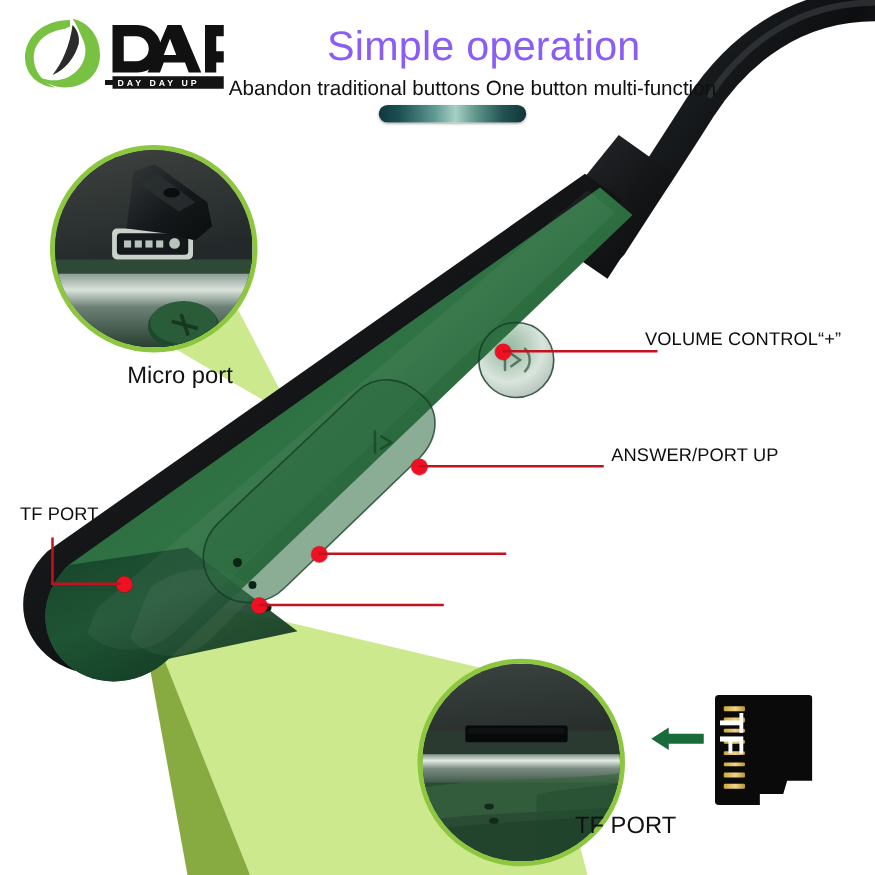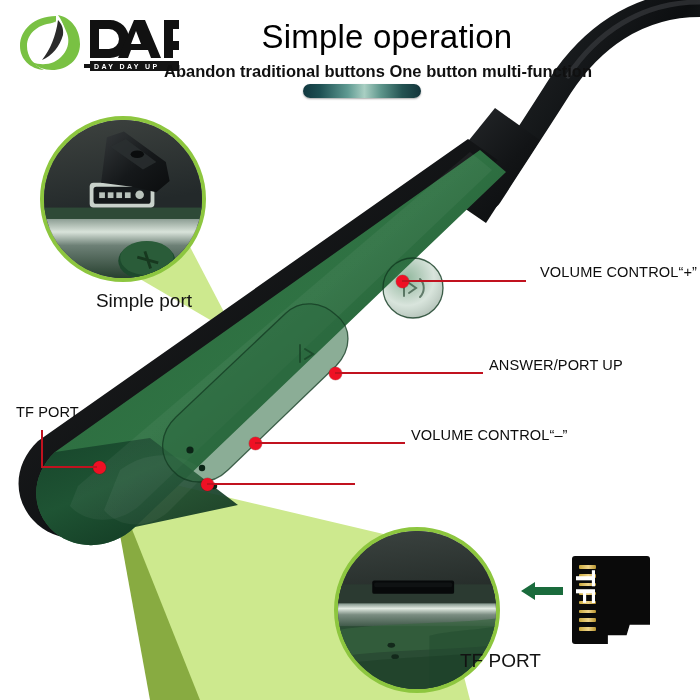--- a/index.html
+++ b/index.html
@@ -19,30 +19,30 @@
 
   
   #logo{ left:14px; top:12px; width:165px; height:62px; }
   #logo svg{display:block;}
 
   #title{
     left:0; top:18px; width:700px;
     text-align:center;
     font-size:33px;
     letter-spacing:.2px;
-    color:#000000;
+    color:#8b5cf6;
     font-weight:400;
   }
   #title .t{ display:inline-block; padding-left:74px;}
   #subtitle{
     left:0; top:62px; width:700px;
     text-align:center;
     font-size:16.5px;
     color:#101010;
-    font-weight:700;
+    font-weight:400;
   }
   #subtitle .s{display:inline-block;padding-left:56px;}
 
   
   #earbud-pill{
     left:303px; top:84px; width:118px; height:14px;
     border-radius:9px;
     background:linear-gradient(90deg,#11373f 0%,#1c4f52 14%,#5f9a92 38%,#a9cfc3 52%,#5d958b 66%,#235352 84%,#12343a 100%);
     box-shadow:0 1px 2px rgba(0,0,0,.35);
   }
@@ -244,21 +244,21 @@
 
       <path d="M60,66 L66,18 L84,12 L128,44 L132,64 L118,76 L92,70 Z" fill="url(#mpFlap)"></path>
       <path d="M70,28 L86,20 L118,44 L104,52 Z" fill="#2b2f31" opacity=".8"></path>
       <ellipse cx="98" cy="36" rx="7" ry="4" fill="#0a0c0d"></ellipse>
 
       <ellipse cx="108" cy="148" rx="30" ry="20" fill="#1d4a2d"></ellipse>
       <ellipse cx="108" cy="145" rx="28" ry="18" fill="#2a5c39"></ellipse>
       <path d="M98,144 L120,150 M106,138 L112,156" stroke="#17381f" stroke-width="3"></path>
     </svg>
   </div>
-  <div class="abs txt lbl-big" style="left:64px;top:290px;width:160px;text-align:center;">Simple port</div>
+  <div class="abs txt lbl-big" style="left:64px;top:290px;width:160px;text-align:center;">Micro port</div>
 
   <div class="abs inset" id="inset-tf" style="left:334px;top:527px;width:166px;height:166px;">
     <svg class="ph" viewBox="0 0 166 166">
       <defs>
         <linearGradient id="tpTop" x1="0" y1="0" x2="0.2" y2="1">
           <stop offset="0%" stop-color="#3b4340"></stop>
             <stop offset="100%" stop-color="#232a27"></stop>
         </linearGradient>
         <linearGradient id="tpBar" x1="0" y1="0" x2="0" y2="1">
           <stop offset="0%" stop-color="#7e9187"></stop>
@@ -302,29 +302,28 @@
       </div>
     <div class="tf">TF</div>
   </div>
 
   <svg class="abs" id="tf-arrow" viewBox="0 0 46 26">
     <path d="M2,13 L16,4 L16,9 L44,9 L44,17 L16,17 L16,22 Z" fill="#1a6b3c"></path>
   </svg>
 
   <div class="abs dot" style="left:396px;top:275px;"></div>
   <div class="abs lead-line" style="left:402px;top:280px;width:124px;"></div>
-  <div class="abs txt callout" style="left:540px;top:264px;">VOLUME CONTROL“+”</div>
+  <div class="abs txt callout" style="left:516px;top:264px;">VOLUME CONTROL“+”</div>
 
   <div class="abs dot" style="left:329px;top:367px;"></div>
   <div class="abs lead-line" style="left:335px;top:372px;width:148px;"></div>
   <div class="abs txt callout" style="left:489px;top:357px;">ANSWER/PORT UP</div>
 
   <div class="abs dot" style="left:249px;top:437px;"></div>
   <div class="abs lead-line" style="left:255px;top:442px;width:150px;"></div>
-  <div class="abs txt callout" style="left:411px;top:427px;">VOLUME CONTROL“–”</div>
 
   <div class="abs dot" style="left:201px;top:478px;"></div>
   <div class="abs lead-line" style="left:207px;top:483px;width:148px;"></div>
 
   <div class="abs dot" style="left:93px;top:461px;"></div>
   <div class="abs lead-line" style="left:41px;top:466px;width:56px;"></div>
   <div class="abs lead-v" style="left:41px;top:430px;height:38px;"></div>
   <div class="abs txt callout" style="left:16px;top:404px;">TF PORT</div>
 
   <div class="abs" id="logo">

